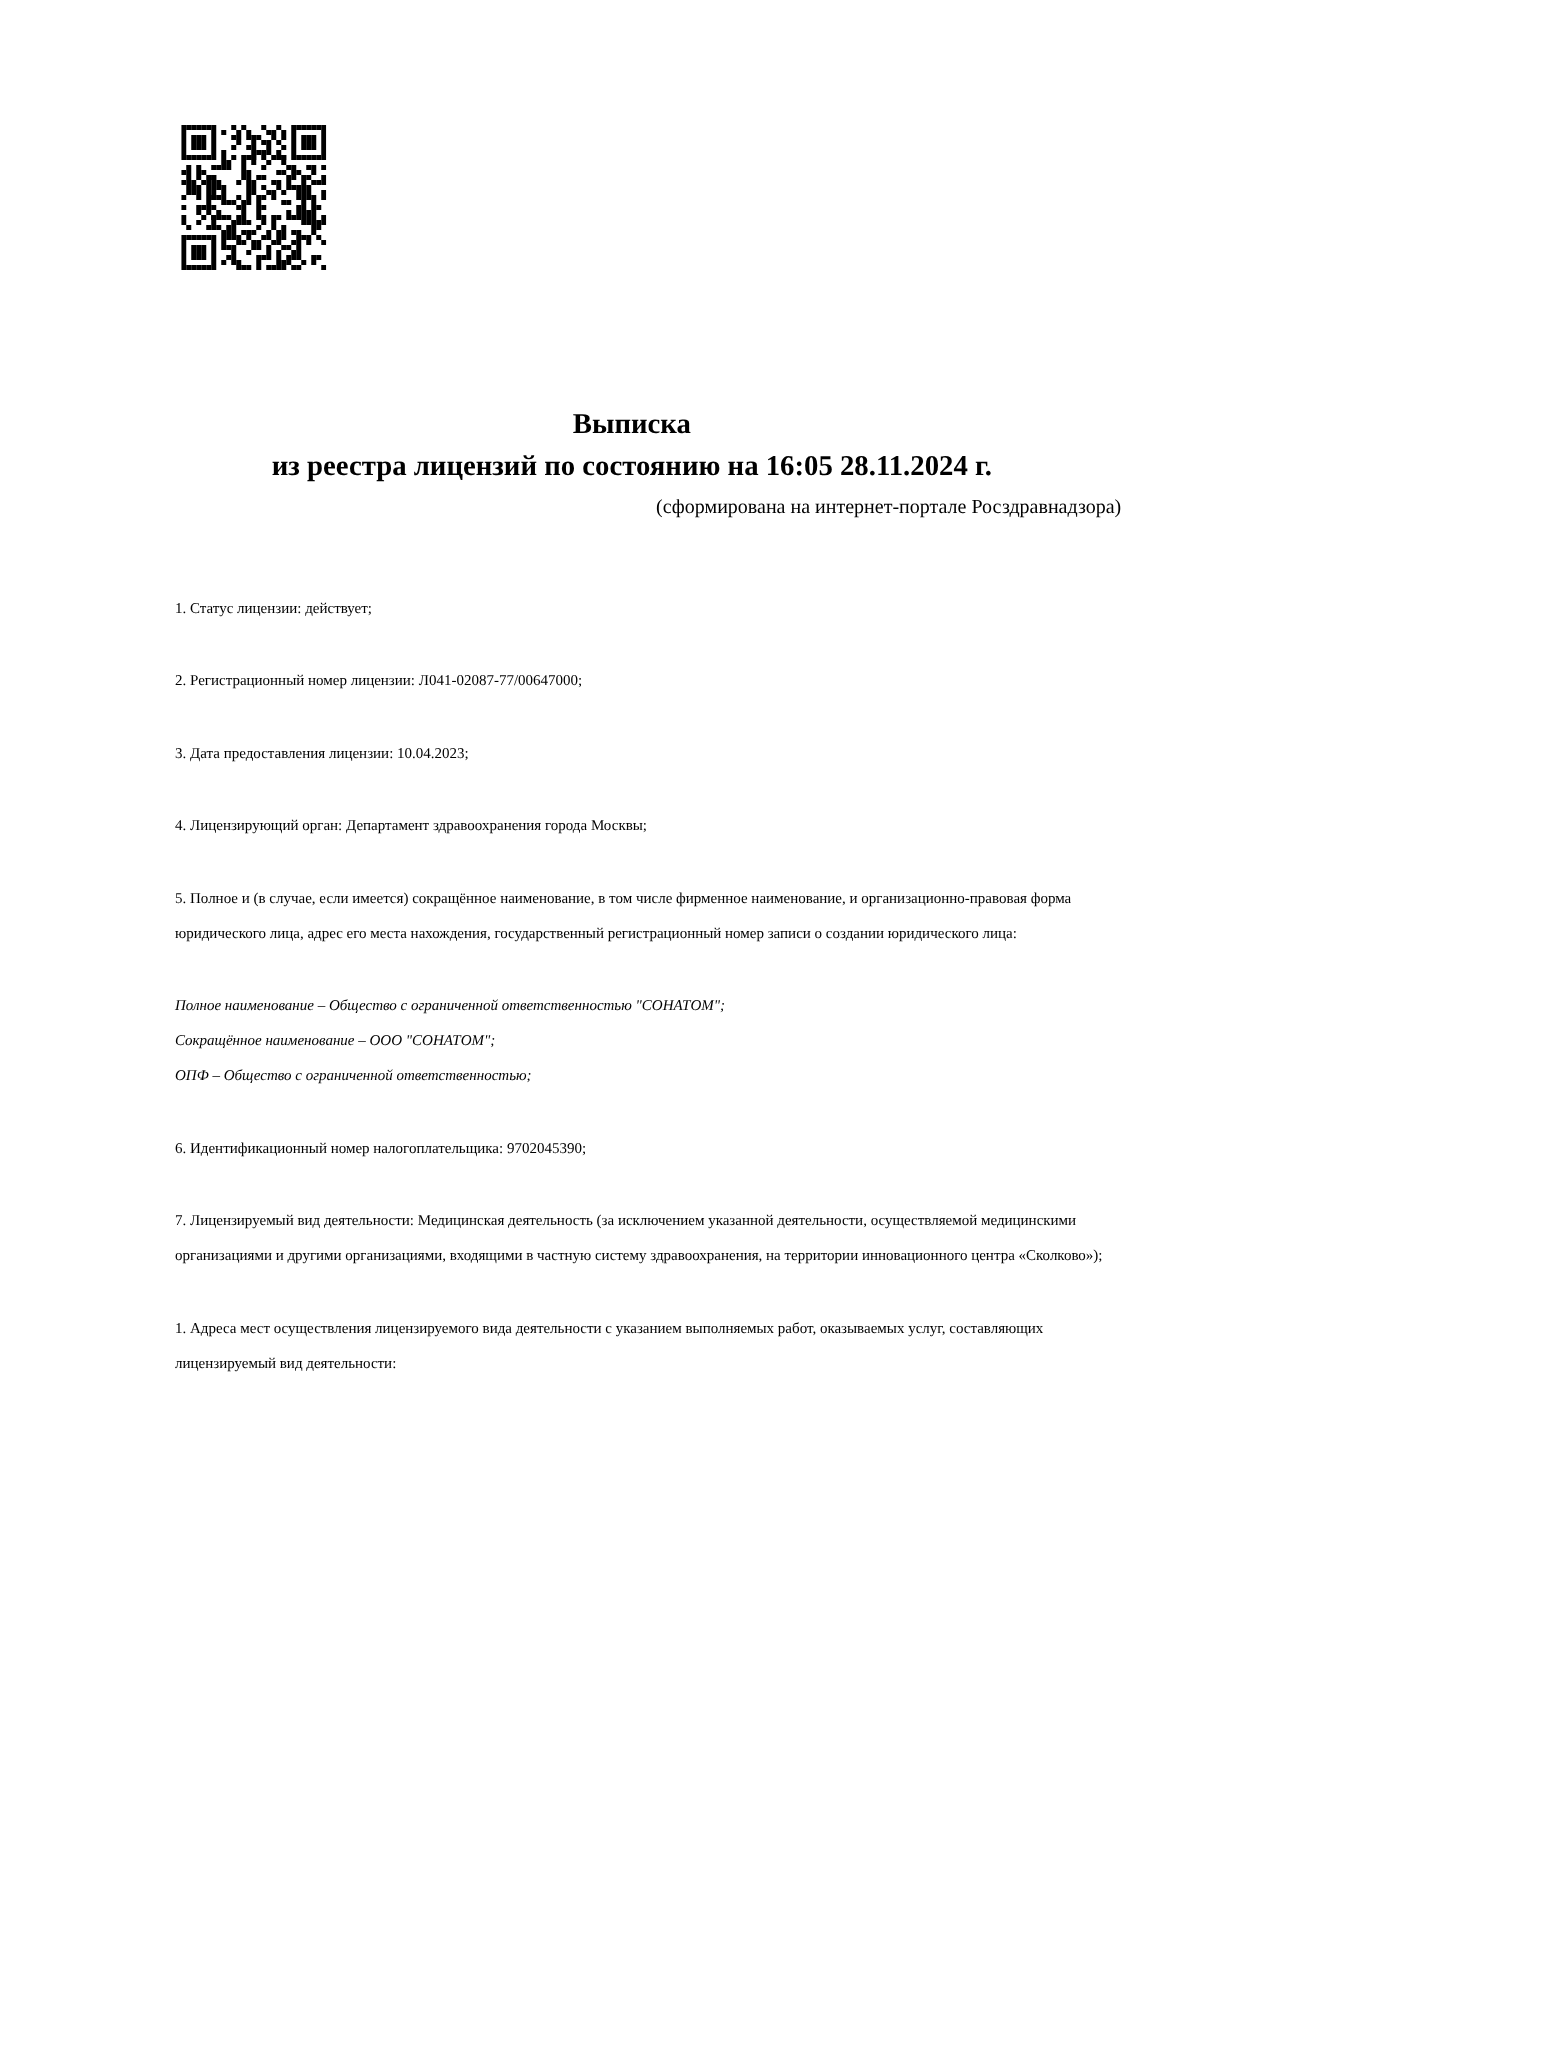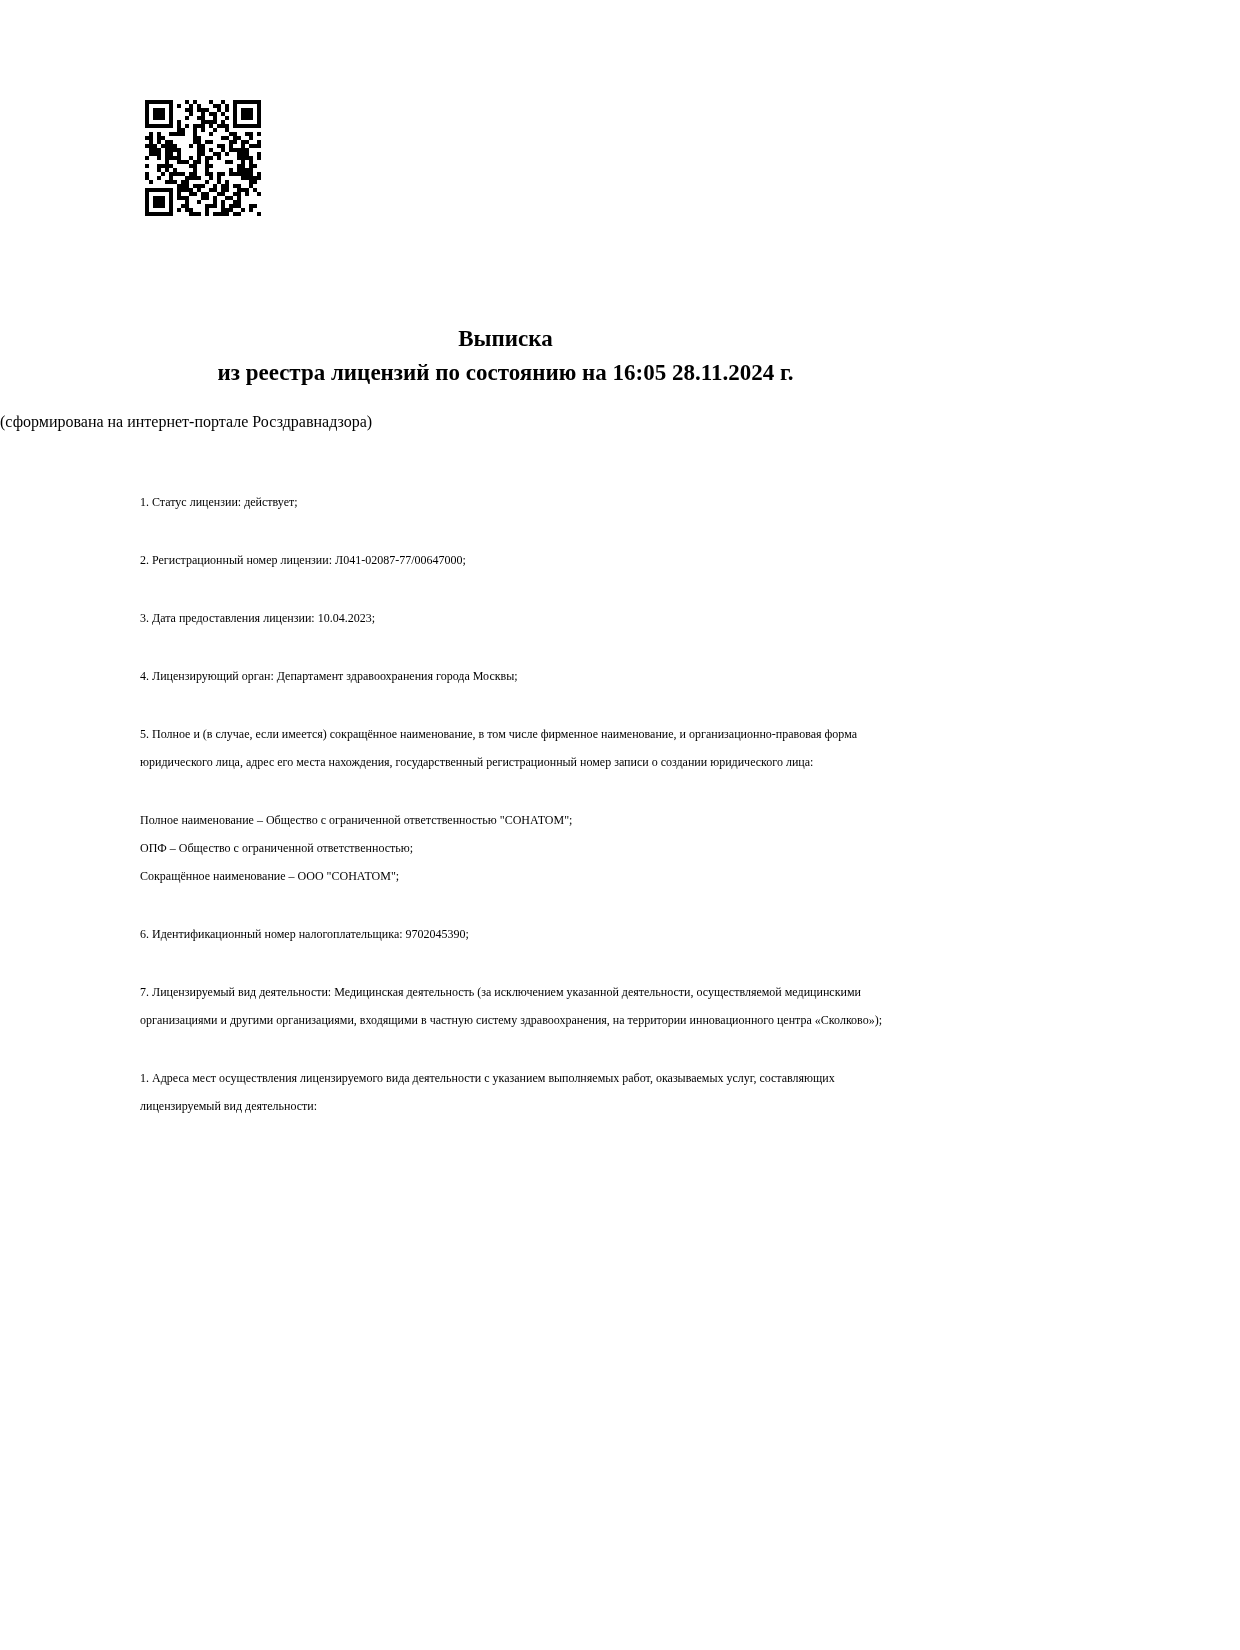--- a/index.html
+++ b/index.html
@@ -27,37 +27,38 @@
     margin: 106px 0 0 0;
     text-align: center;
     font-size: 23px;
     font-weight: bold;
     line-height: 34px;
   }
   .title span {
     display: block;
   }
   .subtitle {
-    margin-top: 22px;
+    margin-top: 6px;
     padding-right: 114px;
-    text-align: left;
+    text-align: right;
     font-size: 16px;
     line-height: 20px;
   }
   .content {
     margin: 56px 115px 0 140px;
     font-size: 12px;
     line-height: 28px;
     text-align: left;
   }
   .para {
     margin: 0 0 30px 0;
   }
   .block {
     margin: 0 0 30px 0;
+    font-style: italic;
   }
   .block .line {
     margin: 0;
   }
 </style>
 </head>
 <body>
 
 <div class="page">
 
@@ -488,22 +489,22 @@
 
   <div class="content">
     <p class="para">1. Статус лицензии: действует;</p>
     <p class="para">2. Регистрационный номер лицензии: Л041-02087-77/00647000;</p>
     <p class="para">3. Дата предоставления лицензии: 10.04.2023;</p>
     <p class="para">4. Лицензирующий орган: Департамент здравоохранения города Москвы;</p>
     <p class="para">5. Полное и (в случае, если имеется) сокращённое наименование, в том числе фирменное наименование, и организационно-правовая форма юридического лица, адрес его места нахождения, государственный регистрационный номер записи о создании юридического лица:</p>
 
     <div class="block">
       <div class="line">Полное наименование – Общество с ограниченной ответственностью "СОНАТОМ";</div>
+      <div class="line">Сокращённое наименование – ООО "СОНАТОМ";</div>
       <div class="line">ОПФ – Общество с ограниченной ответственностью;</div>
-      <div class="line">Сокращённое наименование – ООО "СОНАТОМ";</div>
     </div>
 
     <p class="para">6. Идентификационный номер налогоплательщика: 9702045390;</p>
     <p class="para">7. Лицензируемый вид деятельности: Медицинская деятельность (за исключением указанной деятельности, осуществляемой медицинскими организациями и другими организациями, входящими в частную систему здравоохранения, на территории инновационного центра «Сколково»);</p>
     <p class="para">1. Адреса мест осуществления лицензируемого вида деятельности с указанием выполняемых работ, оказываемых услуг, составляющих лицензируемый вид деятельности:</p>
   </div>
 
 </div>
 
 </body></html>

